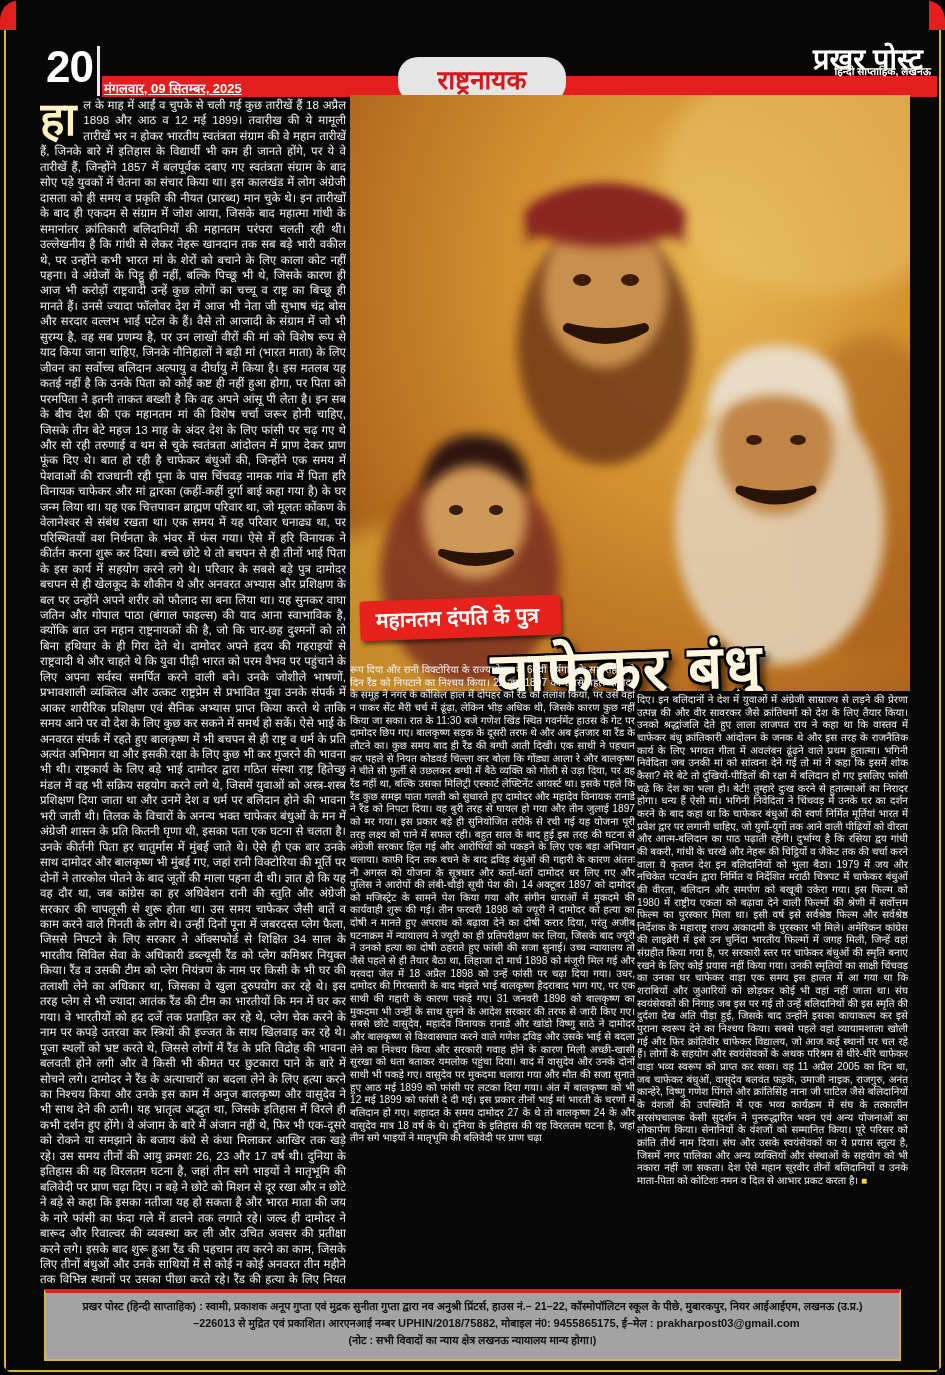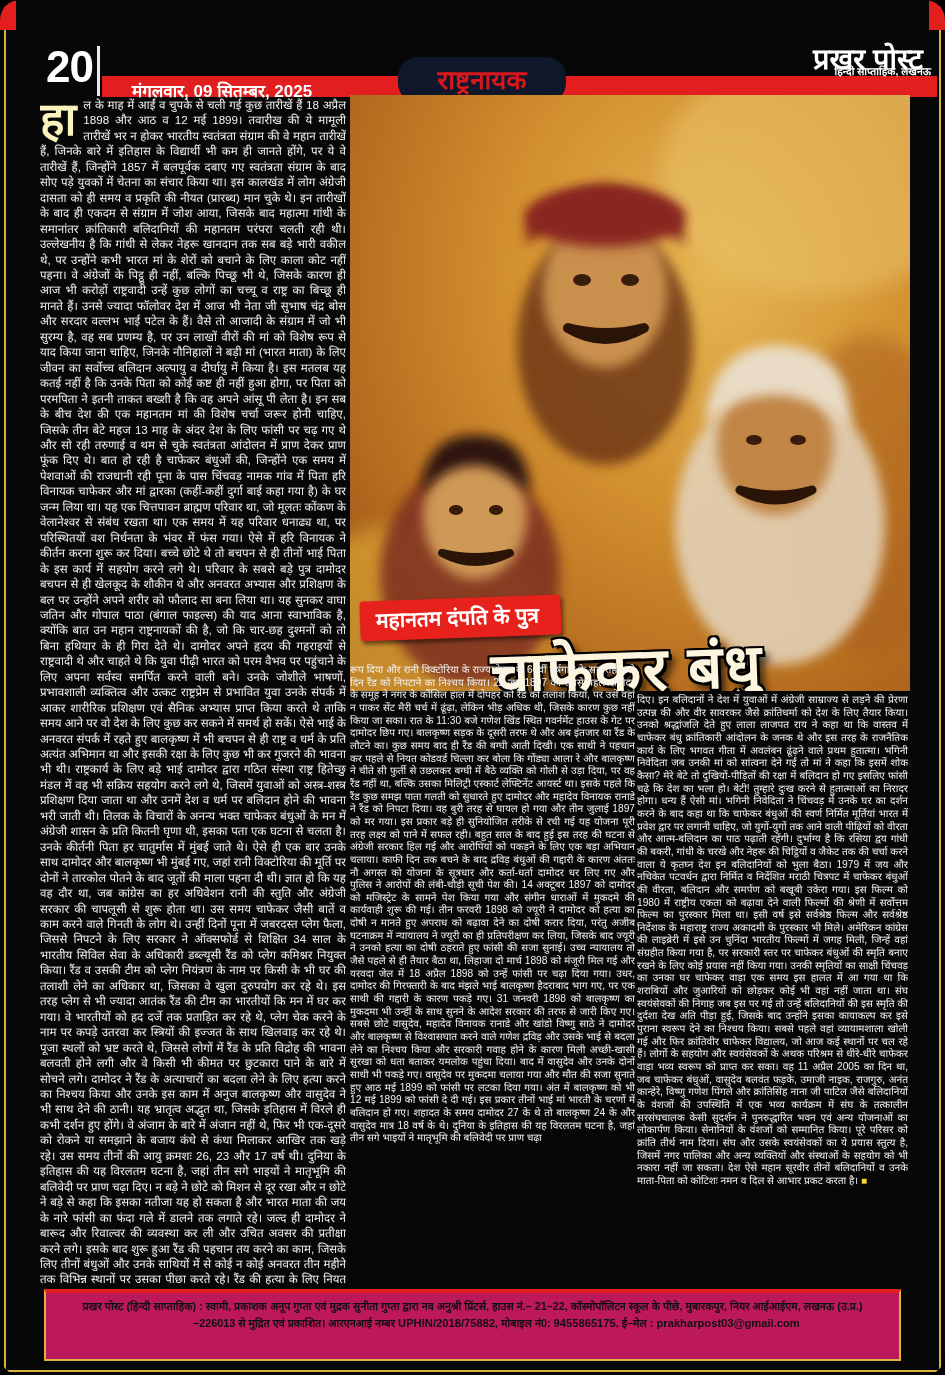--- a/index.html
+++ b/index.html
@@ -9,22 +9,22 @@
   .edge-v{position:absolute;top:0;bottom:0;width:2px;background:#d9b43a;}
   .edge-left{left:4px;} .edge-right{right:4px;}
   .edge-bottom{position:absolute;left:0;right:0;bottom:3px;height:2px;background:#d9b43a;}
   .corner{position:absolute;top:0;width:16px;height:30px;background:#e31e1f;}
   .corner-left{left:0;} .corner-right{right:0;}
 
   
   .page-number{position:absolute;left:46px;top:42px;color:#fff;font-size:44px;font-weight:bold;letter-spacing:-1px;}
   .head-divider{position:absolute;left:97px;top:46px;width:3px;height:50px;background:#e9e9e9;}
   .head-band{position:absolute;left:102px;top:76px;width:835px;height:21px;background:#e31e1f;}
-  .head-date{position:absolute;left:132px;top:79px;color:#fff;font-size:17px;font-weight:bold;}
-  .section-pill{position:absolute;left:398px;top:57px;width:168px;height:46px;background:#0f172a;
+  .head-date{position:absolute;left:104px;top:79px;color:#fff;font-size:13px;font-weight:bold;text-decoration:underline;}
+  .section-pill{position:absolute;left:398px;top:57px;width:168px;height:46px;background:#e5e5e5;
                 border-radius:20px;text-align:center;line-height:46px;
                 color:#d6171c;font-size:26px;font-weight:bold;}
   .paper-name{position:absolute;right:22px;top:38px;color:#fff;font-size:29px;font-weight:bold;text-align:right;}
   .paper-sub{position:absolute;right:14px;top:64px;color:#fff;font-size:10.5px;font-weight:bold;text-align:right;}
 
   
   .newscol{position:absolute;color:#f2f2f2;text-align:justify;overflow:hidden;}
   .col1{left:40px;top:97px;width:306px;height:1190px;font-size:11.6px;line-height:15.45px;}
   .col2{left:350px;top:664px;width:285px;height:594px;font-size:10.2px;line-height:12.65px;}
   .col3{left:637px;top:694px;width:271px;height:594px;font-size:10.2px;line-height:12.65px;}
@@ -39,21 +39,21 @@
   .photo svg{position:absolute;left:0;top:0;}
   .kicker{position:absolute;left:10px;top:503px;background:#e7221c;color:#fff;
           font-size:21px;font-weight:bold;padding:5px 22px 7px 16px;border-radius:4px;
           transform:rotate(-2deg);box-shadow:2px 3px 4px rgba(0,0,0,.55);}
   .headline{position:absolute;left:0;right:6px;top:532px;text-align:center;
             font-size:60px;font-weight:bold;color:#fdf5dd;transform:rotate(-2deg);
             text-shadow:-2px -2px 0 #000,2px -2px 0 #000,-2px 2px 0 #000,3px 3px 0 #000,6px 7px 9px rgba(0,0,0,.85);
             letter-spacing:2px;}
 
   
-  .footer-box{position:absolute;left:44px;top:1289px;width:853px;height:62px;background:#be185d;
+  .footer-box{position:absolute;left:44px;top:1289px;width:853px;height:62px;background:#a3a3a3;
               border:2px solid #d9b43a;border-top:4px solid #e31e1f;
               text-align:center;color:#101010;padding-top:4px;}
   .footer-box .l1{font-size:10.8px;font-weight:bold;margin:1px 6px 0 6px;}
   .footer-box .l2{font-size:10.8px;font-weight:bold;margin-top:2px;padding-left:48px;}
   .footer-box .l2 b{font-size:11.2px;}
   .footer-box .l3{font-size:10.8px;font-weight:bold;margin-top:2px;}
 </style>
 </head>
 <body>
 
@@ -125,15 +125,16 @@
     <p>रूप दिया और रानी विक्टोरिया के राज्यारोहण के 60वीं वर्षगांठ के समारोह वाले दिन रैंड को निपटाने का निश्चय किया। 22 जून 1897 को सबसे पहले दामोदर के समूह ने नगर के कौंसिल हाल में दोपहर को रैंड को तलाश किया, पर उसे वहां न पाकर सेंट मैरी चर्च में ढूंढ़ा, लेकिन भीड़ अधिक थी, जिसके कारण कुछ नहीं किया जा सका। रात के 11:30 बजे गणेश खिंड स्थित गवर्नमेंट हाउस के गेट पर दामोदर छिप गए। बालकृष्ण सड़क के दूसरी तरफ थे और अब इंतजार था रैंड के लौटने का। कुछ समय बाद ही रैंड की बग्घी आती दिखी। एक साथी ने पहचान कर पहले से नियत कोडवर्ड चिल्ला कर बोला कि गोंड्या आला रे और बालकृष्ण ने चीते सी फुर्ती से उछलकर बग्घी में बैठे व्यक्ति को गोली से उड़ा दिया, पर वह रैंड नहीं था, बल्कि उसका मिलिट्री एस्कार्ट लेफ्टिनेंट आयर्स्ट था। इसके पहले कि रैंड कुछ समझ पाता गलती को सुधारते हुए दामोदर और महादेव विनायक रानाडे ने रैंड को निपटा दिया। वह बुरी तरह से घायल हो गया और तीन जुलाई 1897 को मर गया। इस प्रकार बड़े ही सुनियोजित तरीके से रची गई यह योजना पूरी तरह लक्ष्य को पाने में सफल रही। बहुत साल के बाद हुई इस तरह की घटना से अंग्रेजी सरकार हिल गई और आरोपियों को पकड़ने के लिए एक बड़ा अभियान चलाया। काफी दिन तक बचने के बाद द्रविड़ बंधुओं की गद्दारी के कारण अंततः नौ अगस्त को योजना के सूत्रधार और कर्ता-धर्ता दामोदर धर लिए गए और पुलिस ने आरोपों की लंबी-चौड़ी सूची पेश की। 14 अक्टूबर 1897 को दामोदर को मजिस्ट्रेट के सामने पेश किया गया और संगीन धाराओं में मुकदमे की कार्यवाही शुरू की गई। तीन फरवरी 1898 को ज्यूरी ने दामोदर को हत्या का दोषी न मानते हुए अपराध को बढ़ावा देने का दोषी करार दिया, परंतु अजीब घटनाक्रम में न्यायालय ने ज्यूरी का ही प्रतिपरीक्षण कर लिया, जिसके बाद ज्यूरी ने उनको हत्या का दोषी ठहराते हुए फांसी की सजा सुनाई। उच्च न्यायालय तो जैसे पहले से ही तैयार बैठा था, लिहाजा दो मार्च 1898 को मंजूरी मिल गई और यरवदा जेल में 18 अप्रैल 1898 को उन्हें फांसी पर चढ़ा दिया गया। उधर, दामोदर की गिरफ्तारी के बाद मंझले भाई बालकृष्ण हैदराबाद भाग गए, पर एक साथी की गद्दारी के कारण पकड़े गए। 31 जनवरी 1898 को बालकृष्ण का मुकदमा भी उन्हीं के साथ सुनने के आदेश सरकार की तरफ से जारी किए गए। सबसे छोटे वासुदेव, महादेव विनायक रानाडे और खांडो विष्णु साठे ने दामोदर और बालकृष्ण से विश्वासघात करने वाले गणेश द्रविड़ और उसके भाई से बदला लेने का निश्चय किया और सरकारी गवाह होने के कारण मिली अच्छी-खासी सुरखा को धता बताकर यमलोक पहुंचा दिया। बाद में वासुदेव और उनके दोनों साथी भी पकड़े गए। वासुदेव पर मुकदमा चलाया गया और मौत की सजा सुनाते हुए आठ मई 1899 को फांसी पर लटका दिया गया। अंत में बालकृष्ण को भी 12 मई 1899 को फांसी दे दी गई। इस प्रकार तीनों भाई मां भारती के चरणों में बलिदान हो गए। शहादत के समय दामोदर 27 के थे तो बालकृष्ण 24 के और वासुदेव मात्र 18 वर्ष के थे। दुनिया के इतिहास की यह विरलतम घटना है, जहां तीन सगे भाइयों ने मातृभूमि की बलिवेदी पर प्राण चढ़ा</p>
   </div>
 
   <div class="newscol col3">
     <p><span>दिए। इन बलिदानों ने देश में युवाओं में अंग्रेजी साम्राज्य से लड़ने की प्रेरणा उत्पन्न की और वीर सावरकर जैसे क्रांतिधर्मा को देश के लिए तैयार किया। उनको श्रद्धांजलि देते हुए लाला लाजपत राय ने कहा था कि वास्तव में चाफेकर बंधु क्रांतिकारी आंदोलन के जनक थे और इस तरह के राजनैतिक कार्य के लिए भगवत गीता में अवलंबन ढूंढ़ने वाले प्रथम हुतात्मा। भगिनी निवेदिता जब उनकी मां को सांत्वना देने गईं तो मां ने कहा कि इसमें शोक कैसा? मेरे बेटे तो दुखियों-पीड़ितों की रक्षा में बलिदान हो गए इसलिए फांसी चढ़े कि देश का भला हो। बेटी! तुम्हारे दुःख करने से हुतात्माओं का निरादर होगा। धन्य हैं ऐसी मां। भगिनी निवेदिता ने चिंचवड़ में उनके घर का दर्शन करने के बाद कहा था कि चाफेकर बंधुओं की स्वर्ण निर्मित मूर्तियां भारत में प्रवेश द्वार पर लगानी चाहिए, जो युगों-युगों तक आने वाली पीढ़ियों को वीरता और आत्म-बलिदान का पाठ पढ़ाती रहेंगी। दुर्भाग्य है कि रसिया द्वय गांधी की बकरी, गांधी के चरखे और नेहरू की चिट्ठियों व जैकेट तक की चर्चा करने वाला ये कृतघ्न देश इन बलिदानियों को भुला बैठा। 1979 में जय और नचिकेत पटवर्धन द्वारा निर्मित व निर्देशित मराठी चित्रपट में चाफेकर बंधुओं की वीरता, बलिदान और समर्पण को बखूबी उकेरा गया। इस फिल्म को 1980 में राष्ट्रीय एकता को बढ़ावा देने वाली फिल्मों की श्रेणी में सर्वोत्तम फिल्म का पुरस्कार मिला था। इसी वर्ष इसे सर्वश्रेष्ठ फिल्म और सर्वश्रेष्ठ निर्देशक के महाराष्ट्र राज्य अकादमी के पुरस्कार भी मिले। अमेरिकन कांग्रेस की लाइब्रेरी में इसे उन चुनिंदा भारतीय फिल्मों में जगह मिली, जिन्हें वहां संग्रहीत किया गया है, पर सरकारी स्तर पर चाफेकर बंधुओं की स्मृति बनाए रखने के लिए कोई प्रयास नहीं किया गया। उनकी स्मृतियों का साक्षी चिंचवड़ का उनका घर चाफेकर वाड़ा एक समय इस हालत में आ गया था कि शराबियों और जुआरियों को छोड़कर कोई भी वहां नहीं जाता था। संघ स्वयंसेवकों की निगाह जब इस पर गई तो उन्हें बलिदानियों की इस स्मृति की दुर्दशा देख अति पीड़ा हुई, जिसके बाद उन्होंने इसका कायाकल्प कर इसे पुराना स्वरूप देने का निश्चय किया। सबसे पहले वहां व्यायामशाला खोली गई और फिर क्रांतिवीर चाफेकर विद्यालय, जो आज कई स्थानों पर चल रहे हैं। लोगों के सहयोग और स्वयंसेवकों के अथक परिश्रम से धीरे-धीरे चाफेकर वाड़ा भव्य स्वरूप को प्राप्त कर सका। वह 11 अप्रैल 2005 का दिन था, जब चाफेकर बंधुओं, वासुदेव बलवंत फड़के, उमाजी नाइक, राजगुरु, अनंत कान्हेरे, विष्णु गणेश पिंगले और क्रांतिसिंह नाना जी पाटिल जैसे बलिदानियों के वंशजों की उपस्थिति में एक भव्य कार्यक्रम में संघ के तत्कालीन सरसंघचालक केसी सुदर्शन ने पुनरुद्धारित भवन एवं अन्य योजनाओं का लोकार्पण किया। सेनानियों के वंशजों को सम्मानित किया। पूरे परिसर को क्रांति तीर्थ नाम दिया। संघ और उसके स्वयंसेवकों का ये प्रयास स्तुत्य है, जिसमें नगर पालिका और अन्य व्यक्तियों और संस्थाओं के सहयोग को भी नकारा नहीं जा सकता। देश ऐसे महान सूरवीर तीनों बलिदानियों व उनके माता-पिता को कोटिशः नमन व दिल से आभार प्रकट करता है।</span> <span class="endmark">■</span></p>
   </div>
 
   <div class="footer-box">
     <div class="l1">प्रखर पोस्ट (हिन्दी साप्ताहिक) : स्वामी, प्रकाशक अनूप गुप्ता एवं मुद्रक सुनीता गुप्ता द्वारा नव अनुश्री प्रिंटर्स, हाउस नं.– 21–22, कॉस्मोपॉलिटन स्कूल के पीछे, मुबारकपुर, नियर आईआईएम, लखनऊ (उ.प्र.)</div>
     <div class="l2"><span>–226013 से मुद्रित एवं प्रकाशित। आरएनआई नम्बर </span><b>UPHIN/2018/75882</b><span>, मोबाइल नं0: </span><b>9455865175</b><span>, ई–मेल : </span><b>prakharpost03@gmail.com</b></div>
+    <div class="l3">(नोट : सभी विवादों का न्याय क्षेत्र लखनऊ न्यायालय मान्य होगा।)</div>
   </div>
 
 </div>
 
 </body></html>

